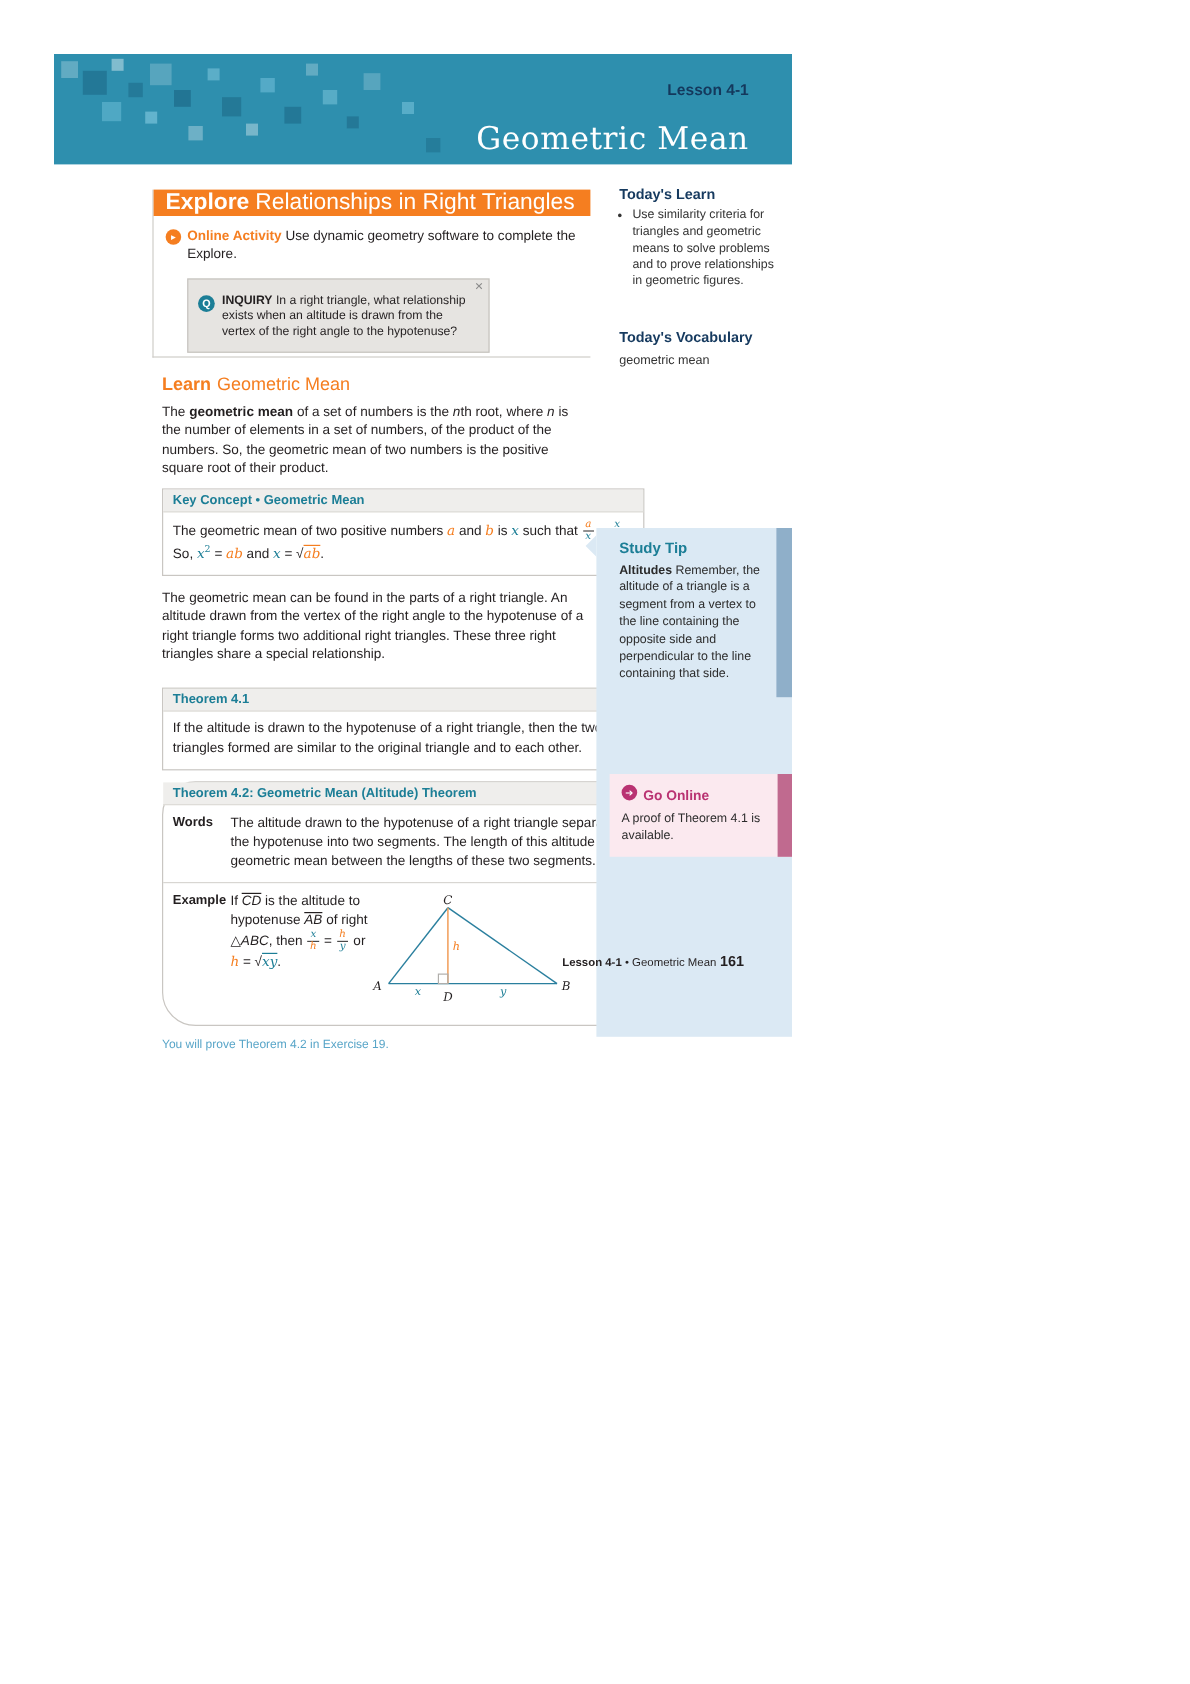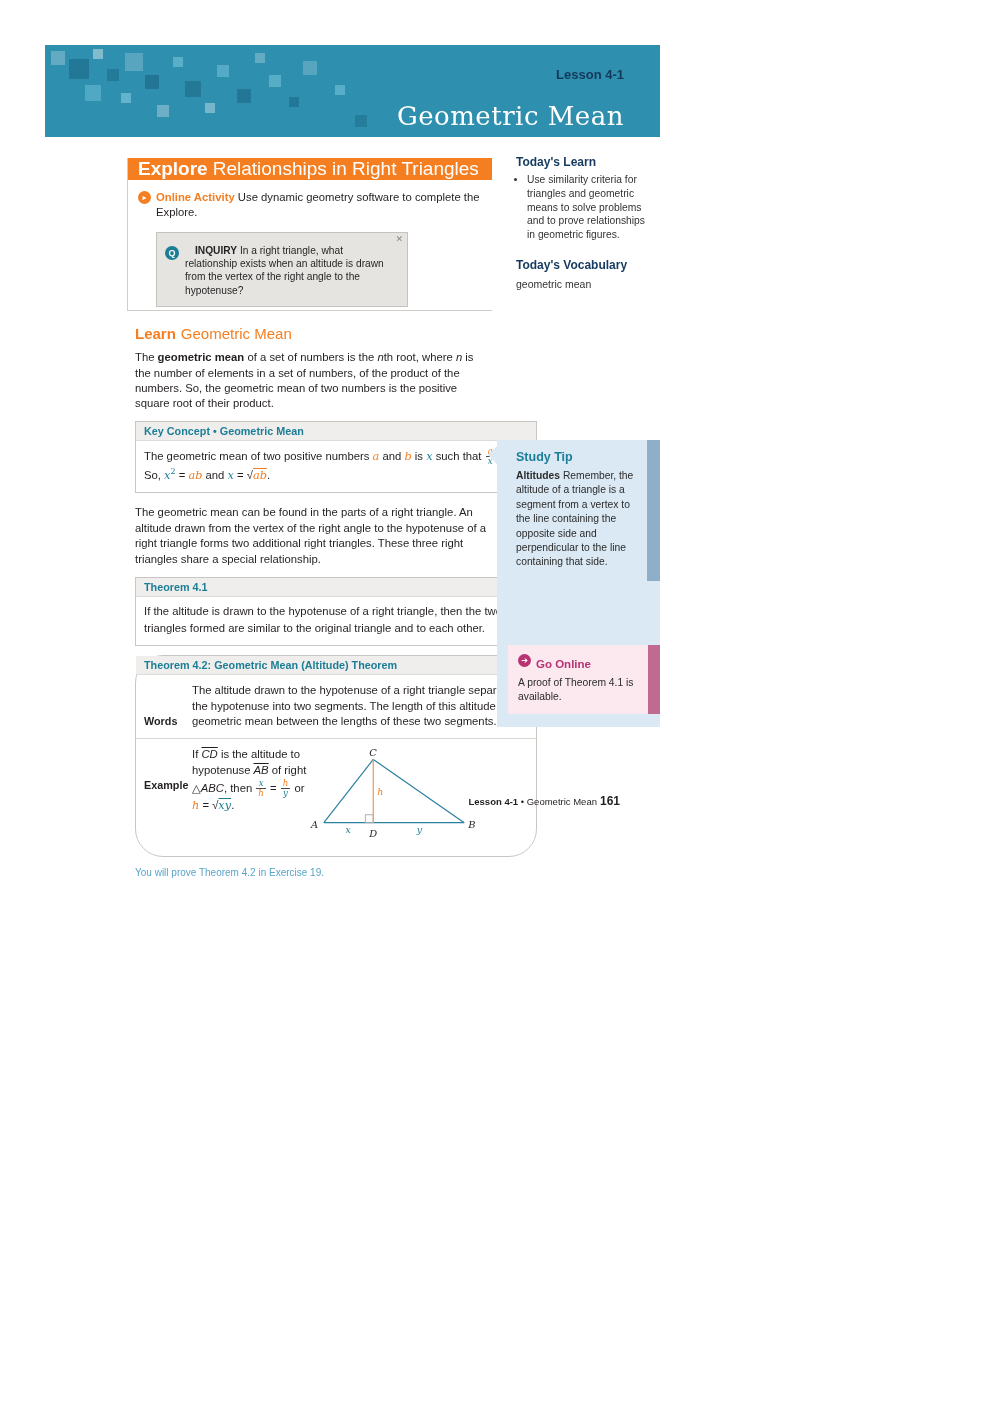--- a/index.html
+++ b/index.html
@@ -23,34 +23,34 @@
   .activity-row{position:relative;margin:10px 0 0 10px;padding-left:18px;width:330px;font-size:11.3px;line-height:1.35;}
   .activity-icon{position:absolute;left:0;top:1px;width:13px;height:13px;border-radius:50%;background:#f57e20;color:#fff;
                  font-size:8px;line-height:13px;text-align:center;}
   .activity-label{font-weight:bold;color:#f57e20;}
 
   .inquiry-box{position:relative;margin:11px 0 0 28px;width:252px;box-sizing:border-box;background:#e6e4e1;
                border:1px solid #c6c3bf;padding:11px 10px 9px 28px;font-size:10.2px;line-height:1.32;}
   .inquiry-close{position:absolute;top:1px;right:4px;font-size:9px;color:#8a8a8a;cursor:default;}
   .inquiry-icon{position:absolute;left:8px;top:13px;width:14px;height:14px;border-radius:50%;background:#1c7e96;color:#fff;
                 font-size:9px;font-weight:bold;line-height:14px;text-align:center;}
-  .inquiry-label{font-weight:bold;margin-left:10px;}
+  .inquiry-label{font-weight:bold;}
 
   .learn-heading{margin:14px 0 0 8px;font-size:15px;color:#f57e20;}
   .learn-heading .bold{font-weight:bold;margin-right:5px;}
 
   .para{margin:8px 0 0 8px;width:352px;font-size:11.3px;line-height:1.36;}
 
   .concept-box{margin:9px 0 0 8px;width:402px;box-sizing:border-box;border:1px solid #c9c6c2;}
   .box-head{background:#efeeec;color:#1c7e96;font-weight:bold;font-size:10.8px;padding:3px 8px;border-bottom:1px solid #dedcd8;}
   .box-body{padding:6px 8px 8px;font-size:11.3px;line-height:1.5;}
 
   .t42-row{display:flex;border-top:1px solid #d8d6d2;}
   .t42-row.first{border-top:none;}
-  .t42-label{width:56px;padding:8px 0 8px 8px;font-weight:bold;font-size:10.8px;box-sizing:border-box;margin-top:32px;}
+  .t42-label{width:56px;padding:8px 0 8px 8px;font-weight:bold;font-size:10.8px;box-sizing:border-box;}
   .t42-content{flex:1;padding:8px 8px 8px 0;font-size:11.3px;line-height:1.4;}
   .example-flex{display:flex;}
   .example-text{width:116px;}
   .example-fig{margin-left:2px;}
 
   .prove-note{margin:10px 0 0 8px;width:343px;text-align:left;font-size:10px;color:#58a5c8;}
 
   
   .b{font-weight:bold;}
   .i{font-style:italic;}
@@ -59,24 +59,24 @@
   .ov{text-decoration:overline;}
   .sup{vertical-align:super;font-size:70%;}
   .frac{display:inline-flex;flex-direction:column;text-align:center;vertical-align:middle;font-size:8.6px;line-height:1.05;margin:0 1px;}
   .fn{border-bottom:1px solid #4a4a4a;padding:0 2px;}
   .fd{padding:0 2px;}
 
   
   .sidebar-top{position:absolute;left:516px;top:155px;width:133px;}
   .side-heading{font-size:12px;font-weight:bold;color:#163a5f;}
   .goals-list{margin:4px 0 0 0;padding-left:11px;font-size:10.3px;line-height:1.34;color:#333;}
-  .vocab-title{margin-top:16px;}
+  .vocab-title{margin-top:32px;}
   .vocab-term{margin-top:6px;font-size:10.5px;color:#333;}
 
-  .blue-panel{position:absolute;left:497px;top:440px;width:163px;height:287px;background:#dbe9f4;}
+  .blue-panel{position:absolute;left:497px;top:440px;width:163px;height:424px;background:#dbe9f4;}
   .blue-stripe{position:absolute;right:0;top:0;width:13px;height:141px;background:#8fafc9;}
   .panel-notch{position:absolute;left:-9px;top:6px;width:0;height:0;
                border-top:9px solid transparent;border-bottom:9px solid transparent;border-right:9px solid #dbe9f4;}
   .study-tip{padding:10px 24px 0 19px;position:relative;}
   .study-tip-title{font-size:12.5px;font-weight:bold;color:#1c7e96;}
   .study-tip-body{margin-top:5px;font-size:10.3px;line-height:1.4;color:#2b2b2b;}
 
   .go-online{position:absolute;top:205px;left:11px;right:0;background:#fbe9ef;padding:9px 20px 10px 10px;box-sizing:border-box;}
   .go-stripe{position:absolute;right:0;top:0;bottom:0;width:12px;background:#c06a8f;}
   .go-head{position:relative;padding-left:18px;}
@@ -154,21 +154,21 @@
             <span class="fn i vo">a</span>
             <span class="fd i vt">x</span>
           </span><span> = </span><span class="frac">
             <span class="fn i vt">x</span>
             <span class="fd i vo">b</span>
           </span><span>. So, </span><span class="i vt">x</span><span class="sup vt">2</span><span> = </span><span class="i vo">ab</span><span> and </span><span class="i vt">x</span><span> = </span><span>√</span><span class="i vo ov">ab</span><span>.</span></div>
     </div>
 
     <p class="para" style="margin-top:12px;">The geometric mean can be found in the parts of a right triangle. An altitude drawn from the vertex of the right angle to the hypotenuse of a right triangle forms two additional right triangles. These three right triangles share a special relationship.</p>
 
-    <div class="concept-box" style="margin-top:10px;">
+    <div class="concept-box" style="margin-top:20px;">
       <div class="box-head">Theorem 4.1</div>
       <div class="box-body">If the altitude is drawn to the hypotenuse of a right triangle, then the two triangles formed are similar to the original triangle and to each other.</div>
     </div>
 
     <div class="concept-box" style="margin-top:9px;border-radius:28px;">
       <div class="box-head">Theorem 4.2: Geometric Mean (Altitude) Theorem</div>
       <div class="t42-row first">
         <div class="t42-label">Words</div>
         <div class="t42-content">The altitude drawn to the hypotenuse of a right triangle separates the hypotenuse into two segments. The length of this altitude is the geometric mean between the lengths of these two segments.</div>
       </div>

